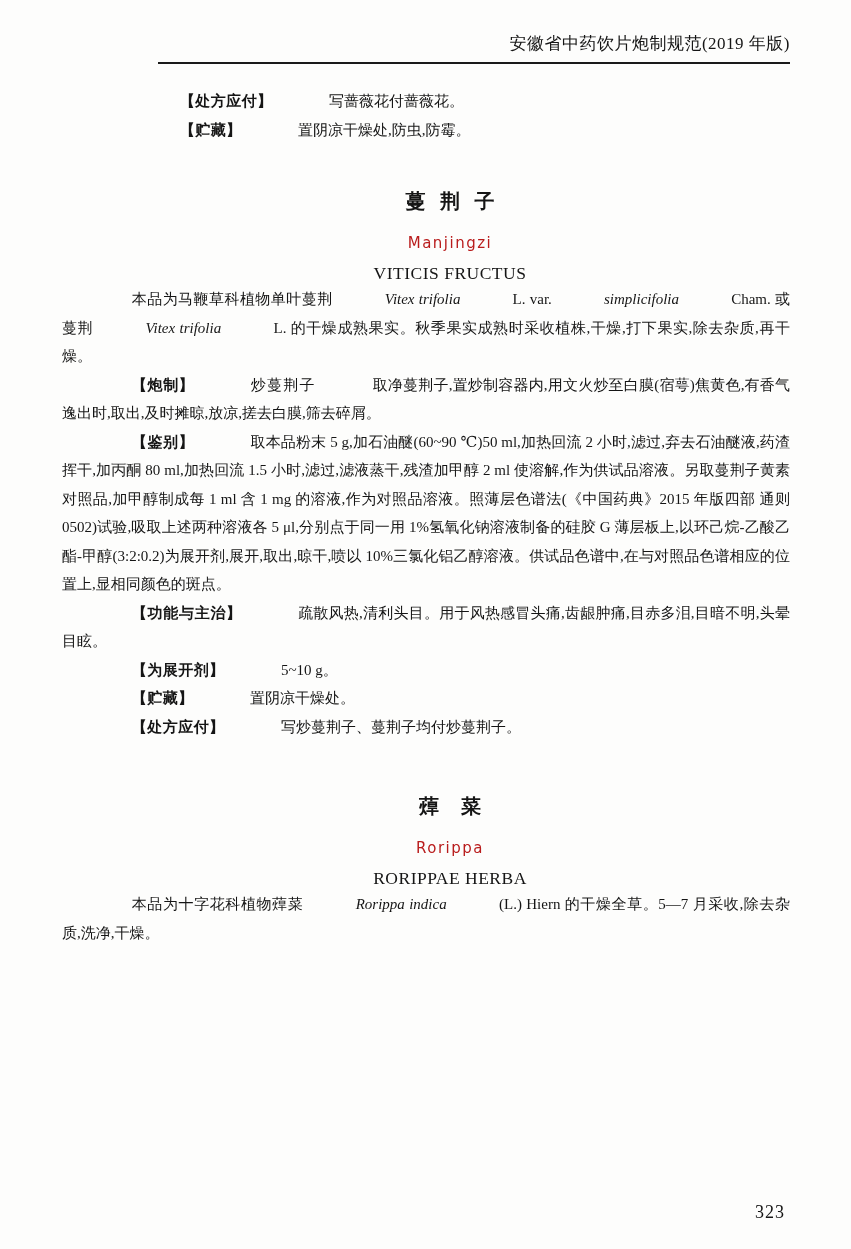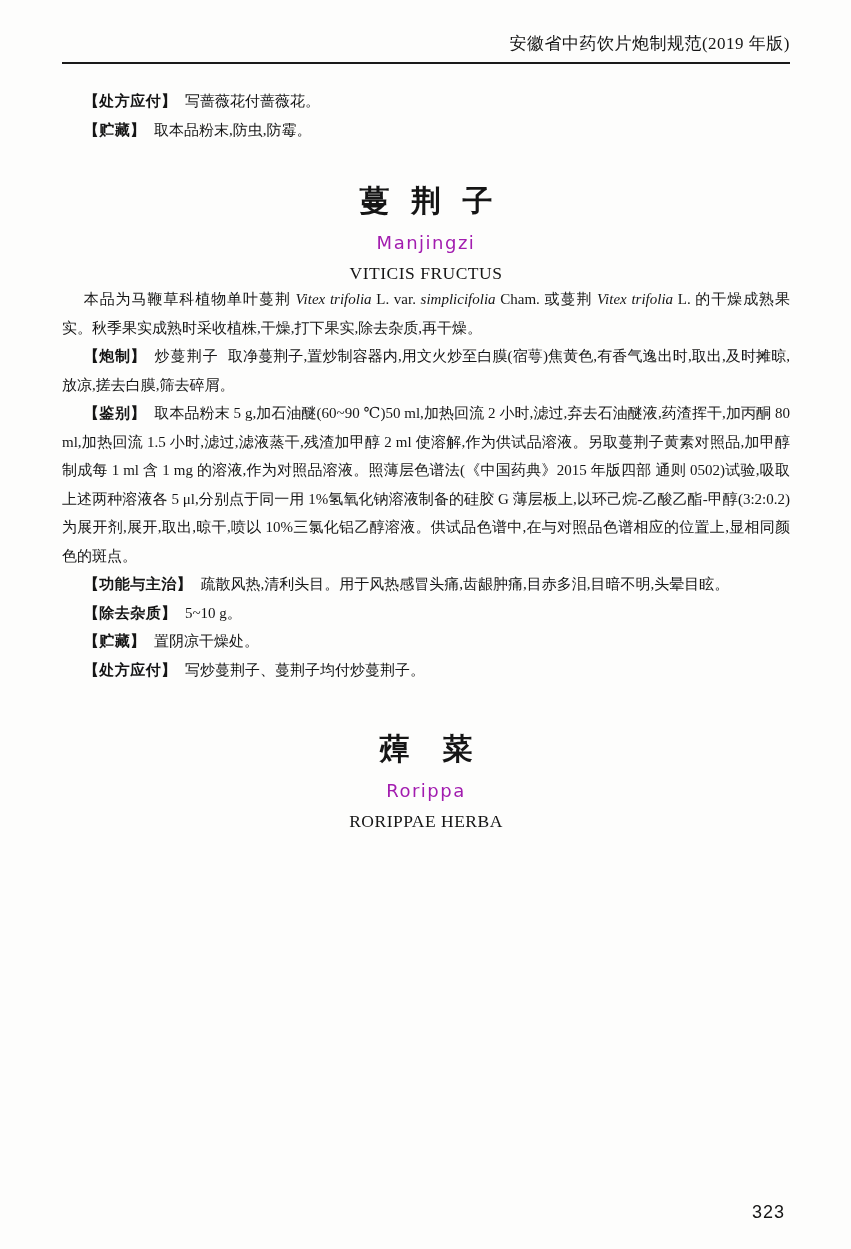--- a/index.html
+++ b/index.html
@@ -1,15 +1,15 @@
 <!DOCTYPE html>
 <html><head>
 <meta charset="utf-8">
 <style>
-  * { box-sizing: border-box; }
+  * { box-sizing: border-box; margin-left: 48px; }
   html, body { margin: 0; padding: 0; background: #ffffff; }
   .page {
     position: relative;
     width: 851px;
     height: 1249px;
     margin: 0 auto;
     background: #fdfdfc;
     color: #151515;
     overflow: hidden;
     font-family: "Liberation Serif", "DejaVu Serif", serif;
@@ -48,54 +48,54 @@
   }
   i { font-style: italic; font-family: "Liberation Serif", "DejaVu Serif", serif; }
 
   
   .title-block { text-align: center; }
   .tb-1 { margin-top: 37px; }
   .tb-2 { margin-top: 45px; }
   .m-title {
     font-family: "Liberation Sans", "DejaVu Sans", sans-serif;
     font-weight: 700;
-    font-size: 30px;
+    font-size: 20px;
     line-height: 40px;
     letter-spacing: 0.72em;
     text-indent: 0.72em;
     margin: 0;
   }
   .m-title.wide { letter-spacing: 1.1em; text-indent: 1.1em; }
   .m-pinyin {
     margin: 11px 0 0 0;
     font-family: "DejaVu Sans", "Liberation Sans", sans-serif;
     font-weight: 400;
-    font-size: 18px;
+    font-size: 15px;
     line-height: 22px;
     letter-spacing: 1.5px;
-    color: #a21caf;
+    color: #b91c1c;
   }
   .m-latin {
     margin: 7px 0 0 0;
     font-family: "Liberation Serif", "DejaVu Serif", serif;
     font-weight: 400;
     font-size: 17.5px;
     line-height: 24px;
     letter-spacing: 0.5px;
   }
   .intro-1 { margin-top: 54px; }
   .intro-2 { margin-top: 50px; }
 
   
   .page-number {
     position: absolute;
     right: 66px;
     bottom: 26px;
     font-size: 18px;
-    font-family: Liberation Sans, sans-serif;
+    font-family: Liberation Serif, serif;
     letter-spacing: 1px;
     text-align: right;
   }
 </style>
 </head>
 <body>
 
 <div class="page">
 
   <div class="content">
@@ -103,21 +103,21 @@
     <div class="header">
       <span class="header-title">安徽省中药饮片炮制规范(2019 年版)</span>
       <div class="header-rule"></div>
     </div>
 
     <div class="entries">
       <p class="para">
         <span class="lbl">【处方应付】</span><span>写蔷薇花付蔷薇花。</span>
       </p>
       <p class="para">
-        <span class="lbl">【贮藏】</span><span>取本品粉末,防虫,防霉。</span>
+        <span class="lbl">【贮藏】</span><span>置阴凉干燥处,防虫,防霉。</span>
       </p>
     </div>
 
     <div class="title-block tb-1">
       <p class="m-title">蔓荆子</p>
       <p class="m-pinyin">Manjingzi</p>
       <p class="m-latin">VITICIS FRUCTUS</p>
     </div>
 
     <p class="para intro-1"><span>本品为马鞭草科植物单叶蔓荆 </span><i>Vitex trifolia</i><span> L. var. </span><i>simplicifolia</i><span> Cham. 或蔓荆 </span><i>Vitex trifolia</i><span> L. 的干燥成熟果实。秋季果实成熟时采收植株,干燥,打下果实,除去杂质,再干燥。</span></p>
@@ -130,35 +130,36 @@
     <p class="para">
       <span class="lbl">【鉴别】</span><span>取本品粉末 5 g,加石油醚(60~90 ℃)50 ml,加热回流 2 小时,滤过,弃去石油醚液,药渣挥干,加丙酮 80 ml,加热回流 1.5 小时,滤过,滤液蒸干,残渣加甲醇 2 ml 使溶解,作为供试品溶液。另取蔓荆子黄素对照品,加甲醇制成每 1 ml 含 1 mg 的溶液,作为对照品溶液。照薄层色谱法(《中国药典》2015 年版四部 通则 0502)试验,吸取上述两种溶液各 5 μl,分别点于同一用 1%氢氧化钠溶液制备的硅胶 G 薄层板上,以环己烷-乙酸乙酯-甲醇(3:2:0.2)为展开剂,展开,取出,晾干,喷以 10%三氯化铝乙醇溶液。供试品色谱中,在与对照品色谱相应的位置上,显相同颜色的斑点。</span>
     </p>
 
 
     <p class="para">
       <span class="lbl">【功能与主治】</span><span>疏散风热,清利头目。用于风热感冒头痛,齿龈肿痛,目赤多泪,目暗不明,头晕目眩。</span>
     </p>
 
     <p class="para">
-      <span class="lbl">【除去杂质】</span><span>5~10 g。</span>
+      <span class="lbl">【为展开剂】</span><span>5~10 g。</span>
     </p>
 
     <p class="para">
       <span class="lbl">【贮藏】</span><span>置阴凉干燥处。</span>
     </p>
 
     <p class="para">
       <span class="lbl">【处方应付】</span><span>写炒蔓荆子、蔓荆子均付炒蔓荆子。</span>
     </p>
 
     <div class="title-block tb-2">
       <p class="m-title wide">蔊菜</p>
       <p class="m-pinyin">Rorippa</p>
       <p class="m-latin">RORIPPAE HERBA</p>
     </div>
 
+    <p class="para intro-2"><span>本品为十字花科植物蔊菜 </span><i>Rorippa indica</i><span> (L.) Hiern 的干燥全草。5—7 月采收,除去杂质,洗净,干燥。</span></p>
 
   </div>
 
   <div class="page-number">323</div>
 
 </div>
 
 </body></html>

